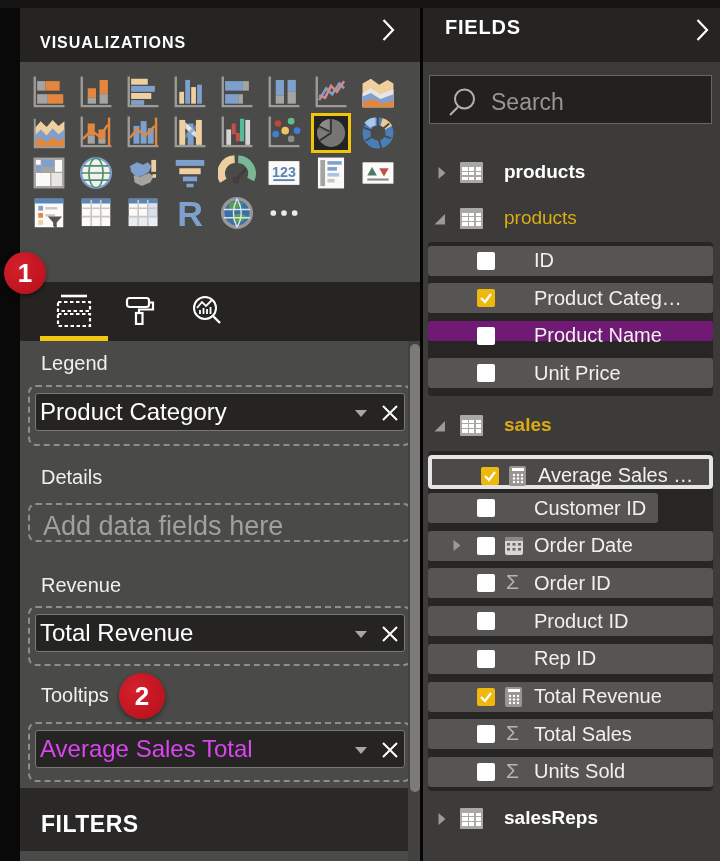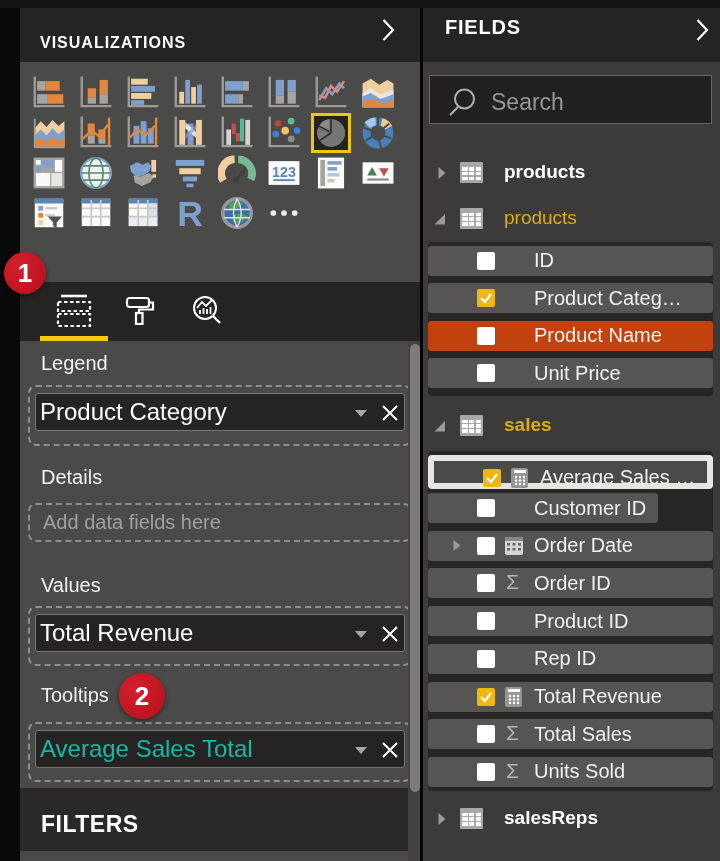--- a/index.html
+++ b/index.html
@@ -246,38 +246,38 @@
           <svg class="abs" style="right:36px;top:15px" width="14" height="9" viewBox="0 0 14 9">
             <path d="M1 1 L7 8 L13 1 Z" fill="#a9a7a4"></path>
           </svg>
           <svg class="abs" style="right:4px;top:9px" width="20" height="20" viewBox="0 0 20 20">
             <path d="M3 3 L17 17 M17 3 L3 17" stroke="#fff" stroke-width="2"></path>
           </svg>
         </div>
       </div>
 <div class="abs" style="left:21px;top:458px;font-size:20px;color:#f1f0ee">Details</div>
 <div class="abs" style="left:8px;top:495px;width:384px;height:39px;border:2px dashed #8f8e8c;border-radius:8px">
-        <div class="abs" style="left:13px;top:6px;font-size:20px;color:#a2a09d">Add data fields here</div>
-      </div>
-<div class="abs" style="left:21px;top:566px;font-size:20px;color:#f1f0ee">Values</div>
+        <div class="abs" style="left:13px;top:6px;font-size:27px;color:#a2a09d">Add data fields here</div>
+      </div>
+<div class="abs" style="left:21px;top:566px;font-size:20px;color:#f1f0ee">Revenue</div>
 <div class="abs" style="left:8px;top:598px;width:384px;height:60px;border:2px dashed #8f8e8c;border-radius:8px">
         <div class="abs" style="left:5px;top:6px;width:370px;height:38px;background:#252423;border:1px solid #7a7876;border-radius:3px">
           <div class="abs" style="left:4px;top:4px;font-size:24px;color:#fff">Total Revenue</div>
           <svg class="abs" style="right:36px;top:15px" width="14" height="9" viewBox="0 0 14 9">
             <path d="M1 1 L7 8 L13 1 Z" fill="#a9a7a4"></path>
           </svg>
           <svg class="abs" style="right:4px;top:9px" width="20" height="20" viewBox="0 0 20 20">
             <path d="M3 3 L17 17 M17 3 L3 17" stroke="#fff" stroke-width="2"></path>
           </svg>
         </div>
       </div>
 <div class="abs" style="left:21px;top:676px;font-size:20px;color:#f1f0ee">Tooltips</div>
 <div class="abs" style="left:8px;top:714px;width:384px;height:60px;border:2px dashed #8f8e8c;border-radius:8px">
         <div class="abs" style="left:5px;top:6px;width:370px;height:38px;background:#252423;border:1px solid #7a7876;border-radius:3px">
-          <div class="abs" style="left:4px;top:4px;font-size:24px;color:#14b8a6">Average Sales Total</div>
+          <div class="abs" style="left:4px;top:4px;font-size:24px;color:#d946ef">Average Sales Total</div>
           <svg class="abs" style="right:36px;top:15px" width="14" height="9" viewBox="0 0 14 9">
             <path d="M1 1 L7 8 L13 1 Z" fill="#a9a7a4"></path>
           </svg>
           <svg class="abs" style="right:4px;top:9px" width="20" height="20" viewBox="0 0 20 20">
             <path d="M3 3 L17 17 M17 3 L3 17" stroke="#fff" stroke-width="2"></path>
           </svg>
         </div>
       </div>
 <div class="abs" style="left:0;top:780px;width:400px;height:63px;background:#2a2928"></div>
 <div class="abs" style="left:21px;top:803px;font-size:23px;font-weight:bold;color:#fff;letter-spacing:0.5px">FILTERS</div>
@@ -381,30 +381,30 @@
 <div class="abs" style="left:5px;top:237.8px;width:285px;height:30px;background:#575553;border-radius:3px">
         <div class="abs" style="left:49px;top:6.0px;width:18px;height:18px;background:#fff;border-radius:2px"></div>
         <div class="abs" style="left:106px;top:3.5px;font-size:20px;color:#f1f0ee">ID</div>
       </div>
 <div class="abs" style="left:5px;top:275.3px;width:285px;height:30px;background:#575553;border-radius:3px">
         <div class="abs" style="left:49px;top:6.0px;width:18px;height:18px;background:#EFB80D;border-radius:2px"><svg width="18" height="18" viewBox="0 0 18 18">
             <path d="M4 9 L8 13 L14 5" stroke="#fff" stroke-width="2.2" fill="none"></path>
           </svg></div>
         <div class="abs" style="left:106px;top:3.5px;font-size:20px;color:#f1f0ee">Product Categ…</div>
       </div>
-<div class="abs" style="left:5px;top:312.8px;width:285px;height:30px;background:#c2410c;border-radius:3px">
+<div class="abs" style="left:5px;top:312.8px;width:285px;height:20px;background:#701a75;border-radius:3px">
         <div class="abs" style="left:49px;top:6.0px;width:18px;height:18px;background:#fff;border-radius:2px"></div>
         <div class="abs" style="left:106px;top:3.5px;font-size:20px;color:#f1f0ee">Product Name</div>
       </div>
 <div class="abs" style="left:5px;top:350.3px;width:285px;height:30px;background:#575553;border-radius:3px">
         <div class="abs" style="left:49px;top:6.0px;width:18px;height:18px;background:#fff;border-radius:2px"></div>
         <div class="abs" style="left:106px;top:3.5px;font-size:20px;color:#f1f0ee">Unit Price</div>
       </div>
 <div class="abs" style="left:5px;top:443px;width:285px;height:340px;background:#272625;border-radius:4px"></div>
-<div class="abs" style="left:5px;top:446.5px;width:285px;height:34.5px;background:#4b4a48;border:6px solid #e5e5e5;border-radius:4px">
+<div class="abs" style="left:5px;top:446.5px;width:285px;height:34.5px;background:#4b4a48;border:4px solid #e5e5e5;border-radius:4px">
         <div class="abs" style="left:49px;top:8.2px;width:18px;height:18px;background:#EFB80D;border-radius:2px"><svg width="18" height="18" viewBox="0 0 18 18">
             <path d="M4 9 L8 13 L14 5" stroke="#fff" stroke-width="2.2" fill="none"></path>
           </svg></div>
         <div class="abs" style="left:77px;top:7.25px;width:17px;height:20px;background:#989693;border-radius:2px">
           <div class="abs" style="left:2.5px;top:2.5px;width:12px;height:3px;background:#fff"></div>
           <svg class="abs" style="left:2.5px;top:7px" width="12" height="11" viewBox="0 0 12 11">
             <g fill="#fff">
               <circle cx="2" cy="2" r="1.2"></circle>
               <circle cx="6" cy="2" r="1.2"></circle>
               <circle cx="10" cy="2" r="1.2"></circle>

